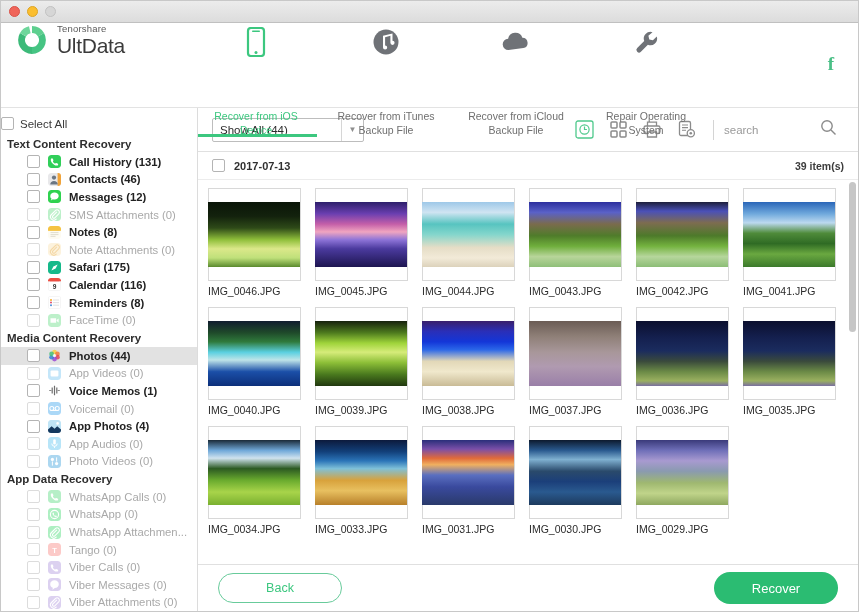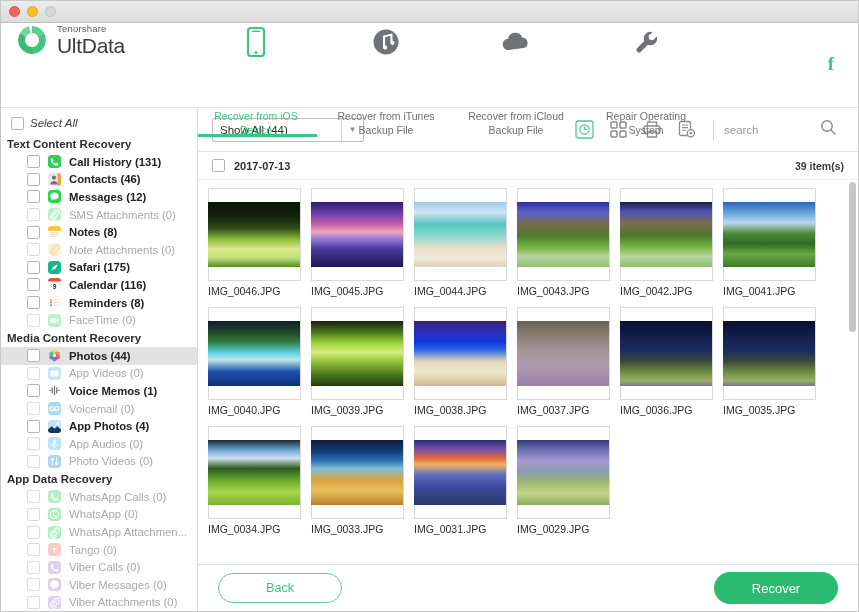--- a/index.html
+++ b/index.html
@@ -74,21 +74,21 @@
 
   
   .sidebar {
     width: 197px; flex: 0 0 197px;
     background: #ffffff;
     border-right: 1px solid #dcdcdc;
     overflow: hidden; position: relative;
     padding-top: 6px;
   }
   .selectall {
-    display: flex; align-items: flex-start; padding: 3px 0 5px 10px; cursor: pointer; font-style: italic;
+    display: flex; align-items: flex-end; padding: 3px 0 5px 0; cursor: pointer;
   }
   .selectall .lbl { font-size: 11.5px; color: #3a3a3a; margin-left: 6px; }
   .cbx {
     width: 13px; height: 13px; border: 1px solid #b4b4b4;
     background: #fff; border-radius: 2px; flex: 0 0 13px;
   }
   .cbx.dim { border-color: #dcdcdc; }
   .group-title {
     font-size: 11.5px; color: #2d2d2d; font-weight: bold;
     padding: 3px 0 3px 6px;
@@ -146,21 +146,21 @@
     padding: 0 14px; border-bottom: 1px solid #ececec;
   }
   .datebar .dlabel { font-size: 11px; font-weight: bold; color: #303030; margin-left: 9px; }
   .datebar .count { margin-left: auto; font-size: 10.5px; font-weight: bold; color: #3c3c3c; }
 
   .grid-wrap { flex: 1; overflow: hidden; position: relative; background: #fff; }
   .grid {
     display: flex; flex-wrap: wrap;
     padding: 8px 0 0 10px;
   }
-  .cell { width: 94px; margin: 0 9px 10px 0; }
+  .cell { width: 107px; margin: 0 0 10px 0; }
   .card {
     width: 93px; height: 93px; background: #fff;
     border: 1px solid #d8d8d8; position: relative;
     display: flex; align-items: center; cursor: pointer;
   }
   .thumb {
     width: 93px; height: 65px; margin-left: -1px;
     background-size: cover; background-position: center;
     overflow: hidden; position: relative;
   }
@@ -691,20 +691,26 @@
               <div class="cap">IMG_0033.JPG</div>
             </div>
             <div class="cell">
               <div class="card">
                 <div class="thumb" style="background-image: linear-gradient(rgb(42, 47, 122) 0%, rgb(122, 79, 168) 14%, rgb(224, 106, 58) 28%, rgb(240, 176, 96) 38%, rgb(90, 111, 192) 54%, rgb(58, 74, 158) 72%, rgb(42, 58, 107) 100%);"></div>
               </div>
               <div class="cap">IMG_0031.JPG</div>
             </div>
             <div class="cell">
               <div class="card">
+                <div class="thumb" style="background-image: linear-gradient(rgb(13, 26, 46) 0%, rgb(42, 90, 143) 16%, rgb(127, 176, 208) 30%, rgb(42, 74, 107) 48%, rgb(27, 63, 122) 64%, rgb(42, 90, 143) 80%, rgb(29, 58, 94) 100%);"></div>
+              </div>
+              <div class="cap">IMG_0030.JPG</div>
+            </div>
+            <div class="cell">
+              <div class="card">
                 <div class="thumb" style="background-image: linear-gradient(rgb(58, 58, 122) 0%, rgb(111, 111, 184) 16%, rgb(168, 154, 208) 32%, rgb(138, 154, 176) 48%, rgb(159, 184, 112) 66%, rgb(192, 212, 138) 82%, rgb(143, 168, 96) 100%);"></div>
               </div>
               <div class="cap">IMG_0029.JPG</div>
             </div>
           </div>
         <div class="scrollbar">
           <div class="scrollthumb"></div>
         </div>
       </div>
 

